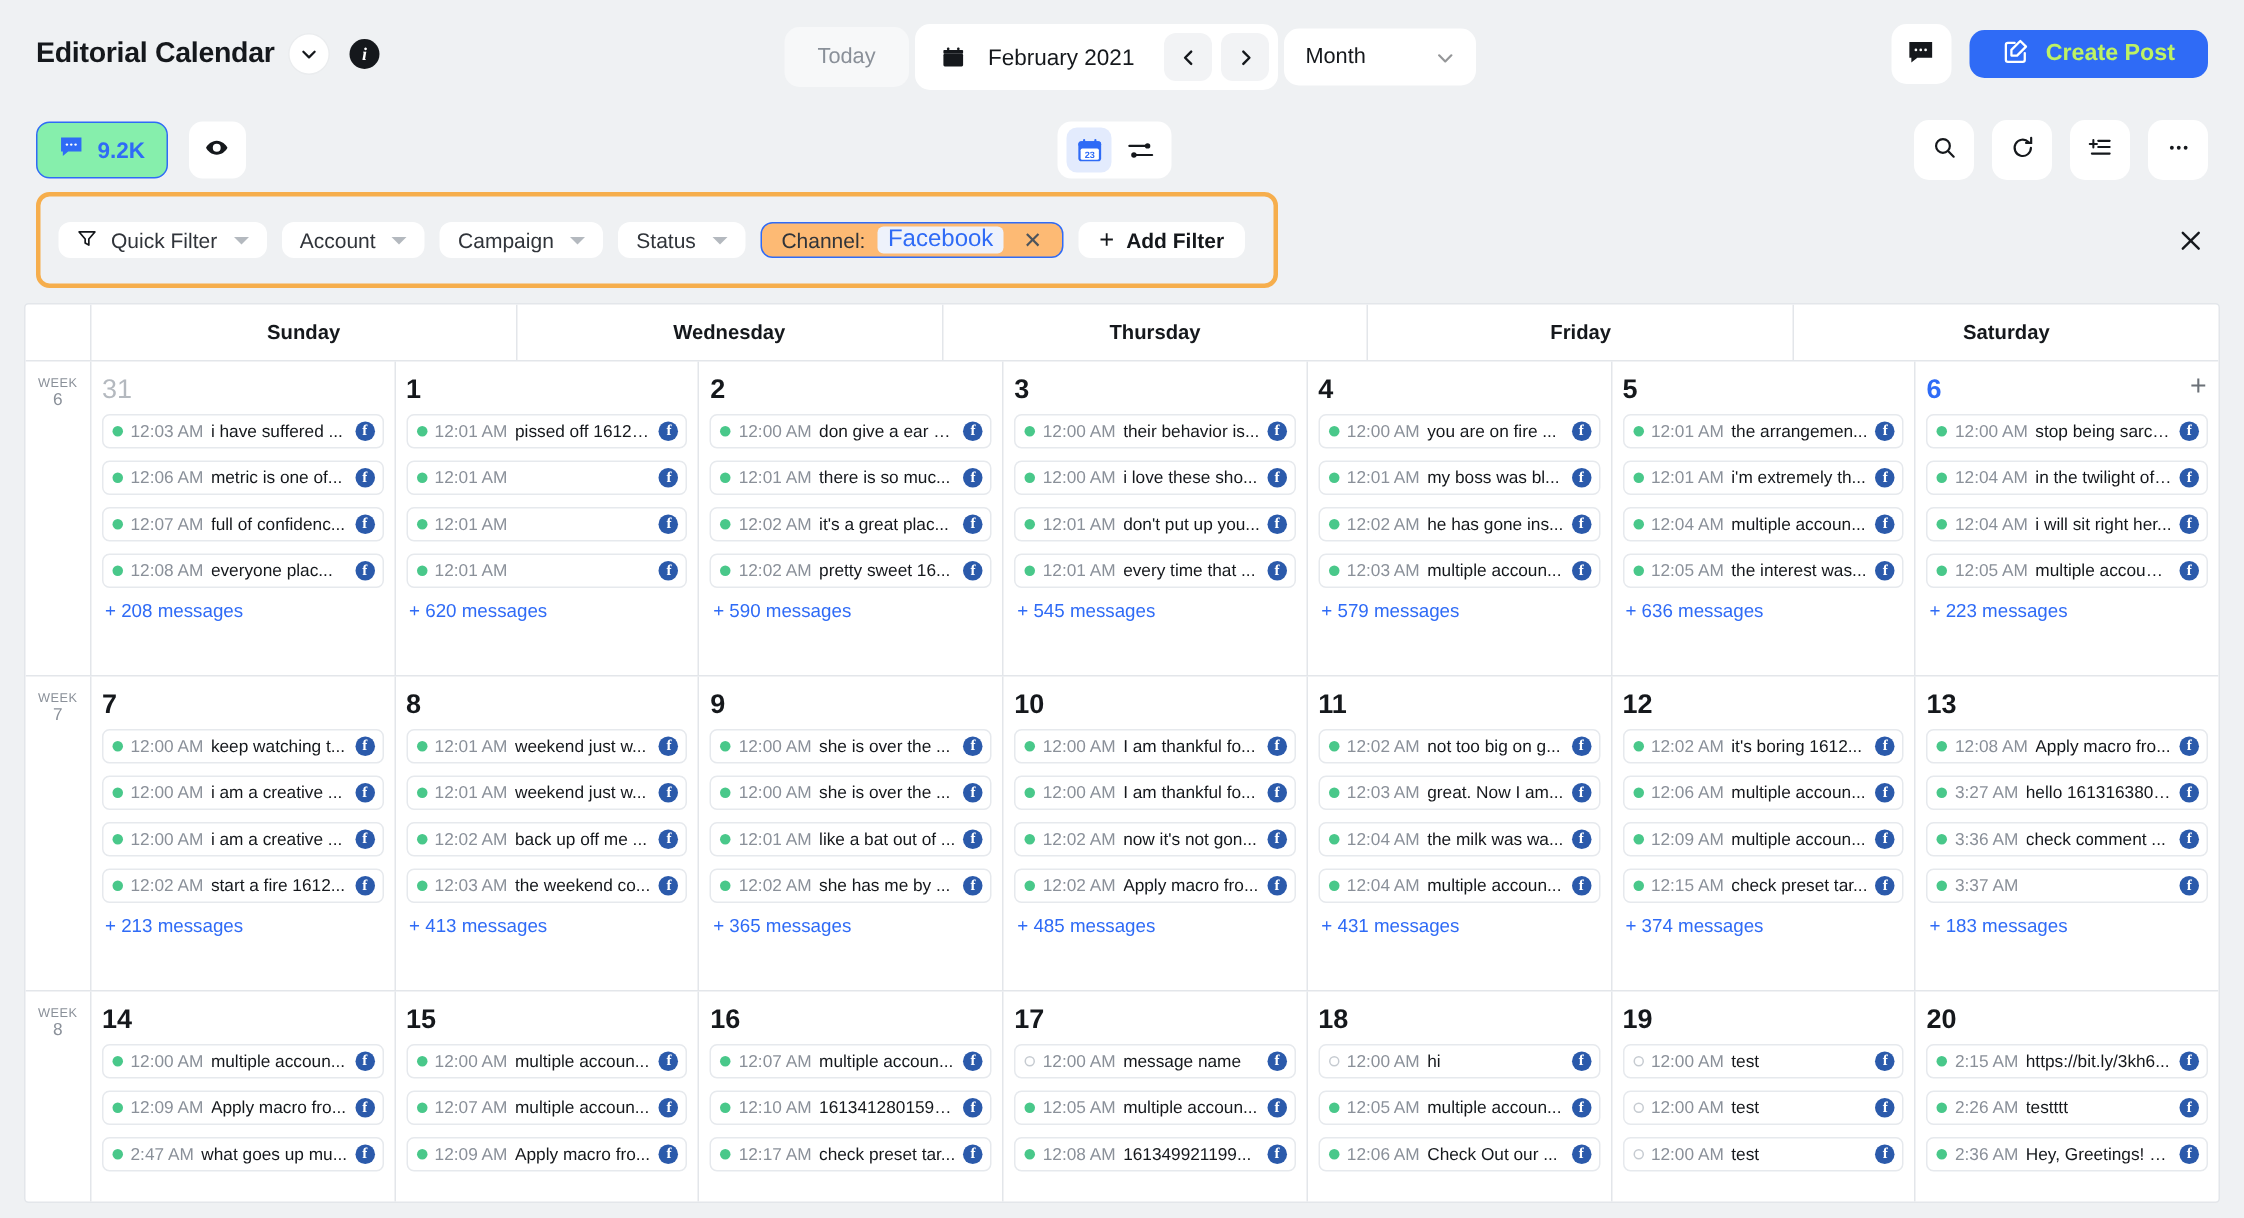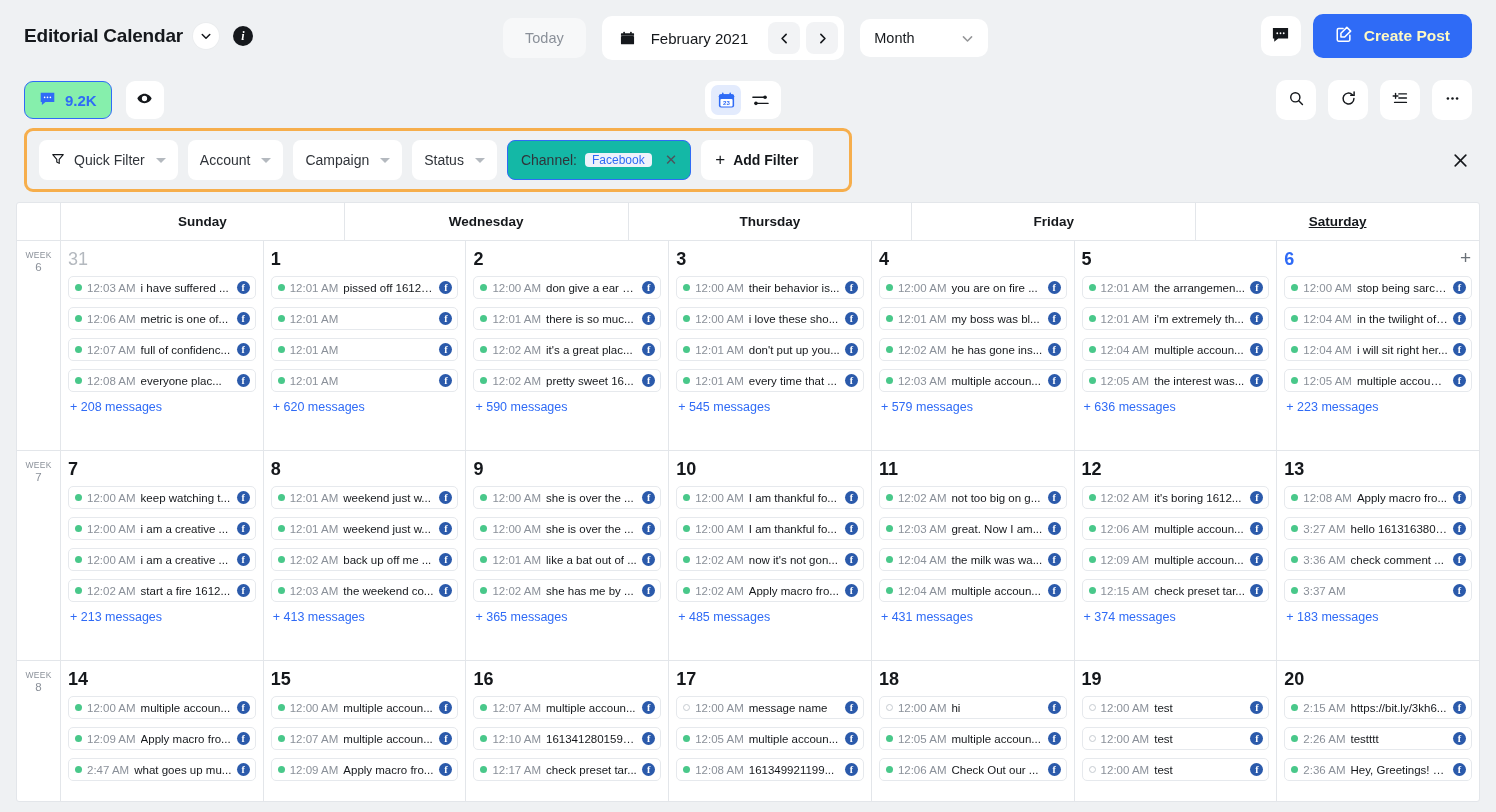--- a/index.html
+++ b/index.html
@@ -27,21 +27,21 @@
     cursor:pointer; box-shadow:0 0 0 1px rgba(0,0,0,0.02);
   }
   .chev-btn svg { width:12px; height:12px; }
   .info-badge {
     width:20px;height:20px;border-radius:50%;background:#15181c;color:#fff;
     display:flex;align-items:center;justify-content:center;
     font-size:12px; font-weight:700; font-style:italic; font-family:"Liberation Serif", serif;
     cursor:pointer; margin-left:4px;
   }
 
-  .center-nav { position:absolute; left:503px; top:16px; display:flex; align-items:center; gap:16px; }
+  .center-nav { position:absolute; left:523px; top:16px; display:flex; align-items:center; gap:4px; }
   .today-btn {
     height:40px; padding:0 22px; border:none; border-radius:10px; background:#f7f8f9;
     color:#8a9099; font-size:14.5px; font-weight:400; cursor:pointer;
     font-family:"Liberation Sans", sans-serif;
   }
   .date-nav {
     height:44px; background:#fff; border-radius:10px; display:flex; align-items:center;
     padding:0 6px 0 18px; gap:6px;
   }
   .date-nav .cal-ico { width:15px; height:15px; margin-right:10px; }
@@ -58,21 +58,21 @@
   }
   .view-select span { font-size:14.5px; color:#15181c; }
   .view-select svg { width:13px;height:13px; opacity:.45; }
 
   .top-right { margin-left:auto; display:flex; align-items:center; gap:12px; }
   .icon-sq {
     width:40px;height:40px;background:#fff;border-radius:10px;border:none;cursor:pointer;
     display:flex;align-items:center;justify-content:center;
   }
   .create-btn {
-    height:44px; padding:0 22px; background:#2f6bf6; color:#fef9c3; border:none; border-radius:10px;
+    height:32px; padding:0 22px; background:#2f6bf6; color:#bef264; border:none; border-radius:10px;
     display:flex; align-items:center; gap:11px; cursor:pointer;
     font-size:15.5px; font-weight:700; font-family:"Liberation Sans", sans-serif;
   }
   .create-btn svg { width:18px;height:18px; }
 
   
   .secondbar { height:56px; padding:0 24px; display:flex; align-items:center; position:relative; }
   .msg-pill {
     height:38px; padding:0 14px; border:1.5px solid #2f6bf6; border-radius:9px; background:#86efac;
     display:flex; align-items:center; gap:9px; cursor:pointer;
@@ -94,46 +94,46 @@
   .secondbar-right { margin-left:auto; display:flex; align-items:center; gap:12px; }
 
   
   .filterbar-wrap { padding: 0 24px 0 24px; position:relative; }
   .filterbar {
     height:64px; background:#eff1f3; border:3px solid #f6ae4c; border-radius:9px;
     display:flex; align-items:center; padding:0 12px; gap:10px; position:relative;
     width:828px;
   }
   .f-chip {
-    height:40px; background:#fff; border-radius:8px; display:flex; align-items:center;
+    height:24px; background:#fff; border-radius:8px; display:flex; align-items:center;
     padding:0 12px; gap:9px; cursor:pointer; font-size:14px; color:#30343a;
   }
   .f-chip .caret { width:0;height:0;border-left:5px solid transparent;border-right:5px solid transparent;border-top:5px solid #b4b9bf; margin-left:2px; }
   .f-chip.channel {
-    border:1.5px solid #2f6bf6; background:#14b8a6; padding:0 8px 0 13px; gap:8px;
-  }
-  .f-chip.channel .val { color:#2f6bf6; background:#eef2fb; padding:0 7px; border-radius:4px; font-size:12px; }
+    border:1.5px solid #2f6bf6; background:#fdba74; padding:0 8px 0 13px; gap:8px;
+  }
+  .f-chip.channel .val { color:#2f6bf6; background:#eef2fb; padding:0 7px; border-radius:4px; font-size:16px; }
   .f-chip.channel .xbtn { color:#4d545c; font-size:15px; padding:0 5px; cursor:pointer; }
   .f-chip.addfilter { font-weight:700; color:#15181c; gap:8px; padding:0 14px; }
   .f-chip.addfilter .plus { font-size:17px; font-weight:400; }
   .filter-close {
     position:absolute; right:24px; top:20px; width:24px;height:24px; cursor:pointer;
     display:flex;align-items:center;justify-content:center;
   }
 
   
   .calendar { margin:10px 16px 0 16px; background:#fff; border:1px solid #e3e6ea; border-radius:3px; overflow:hidden; height:600px; }
   .cal-head { display:flex; height:38px; border-bottom:1px solid #e3e6ea; }
   .cal-head .gut { width:44px; border-right:1px solid #e3e6ea; flex:none; }
   .cal-head .dh {
     flex:1 1 0; display:flex; align-items:center; justify-content:center;
     font-size:13.5px; font-weight:700; color:#15181c; border-right:1px solid #e3e6ea;
     position:relative;
   }
-  .cal-head .dh:last-child { border-right:none;text-decoration:underline; }
+  .cal-head .dh:last-child { border-right:none; }
   .cal-head .dh.today { color:#2f6bf6; }
   .cal-head .dh.today:before {
     content:''; position:absolute; left:0; right:0; top:-1px; height:3px; background:#2f6bf6;
   }
   .week-row { display:flex; border-bottom:1px solid #e3e6ea; height:210px; }
   .week-gut {
     width:44px; flex:none; border-right:1px solid #e3e6ea; padding-top:8px;
     text-align:center; color:#8a9099;
   }
   .week-gut .w { font-size:8.5px; letter-spacing:.3px; display:block; line-height:12px; }

